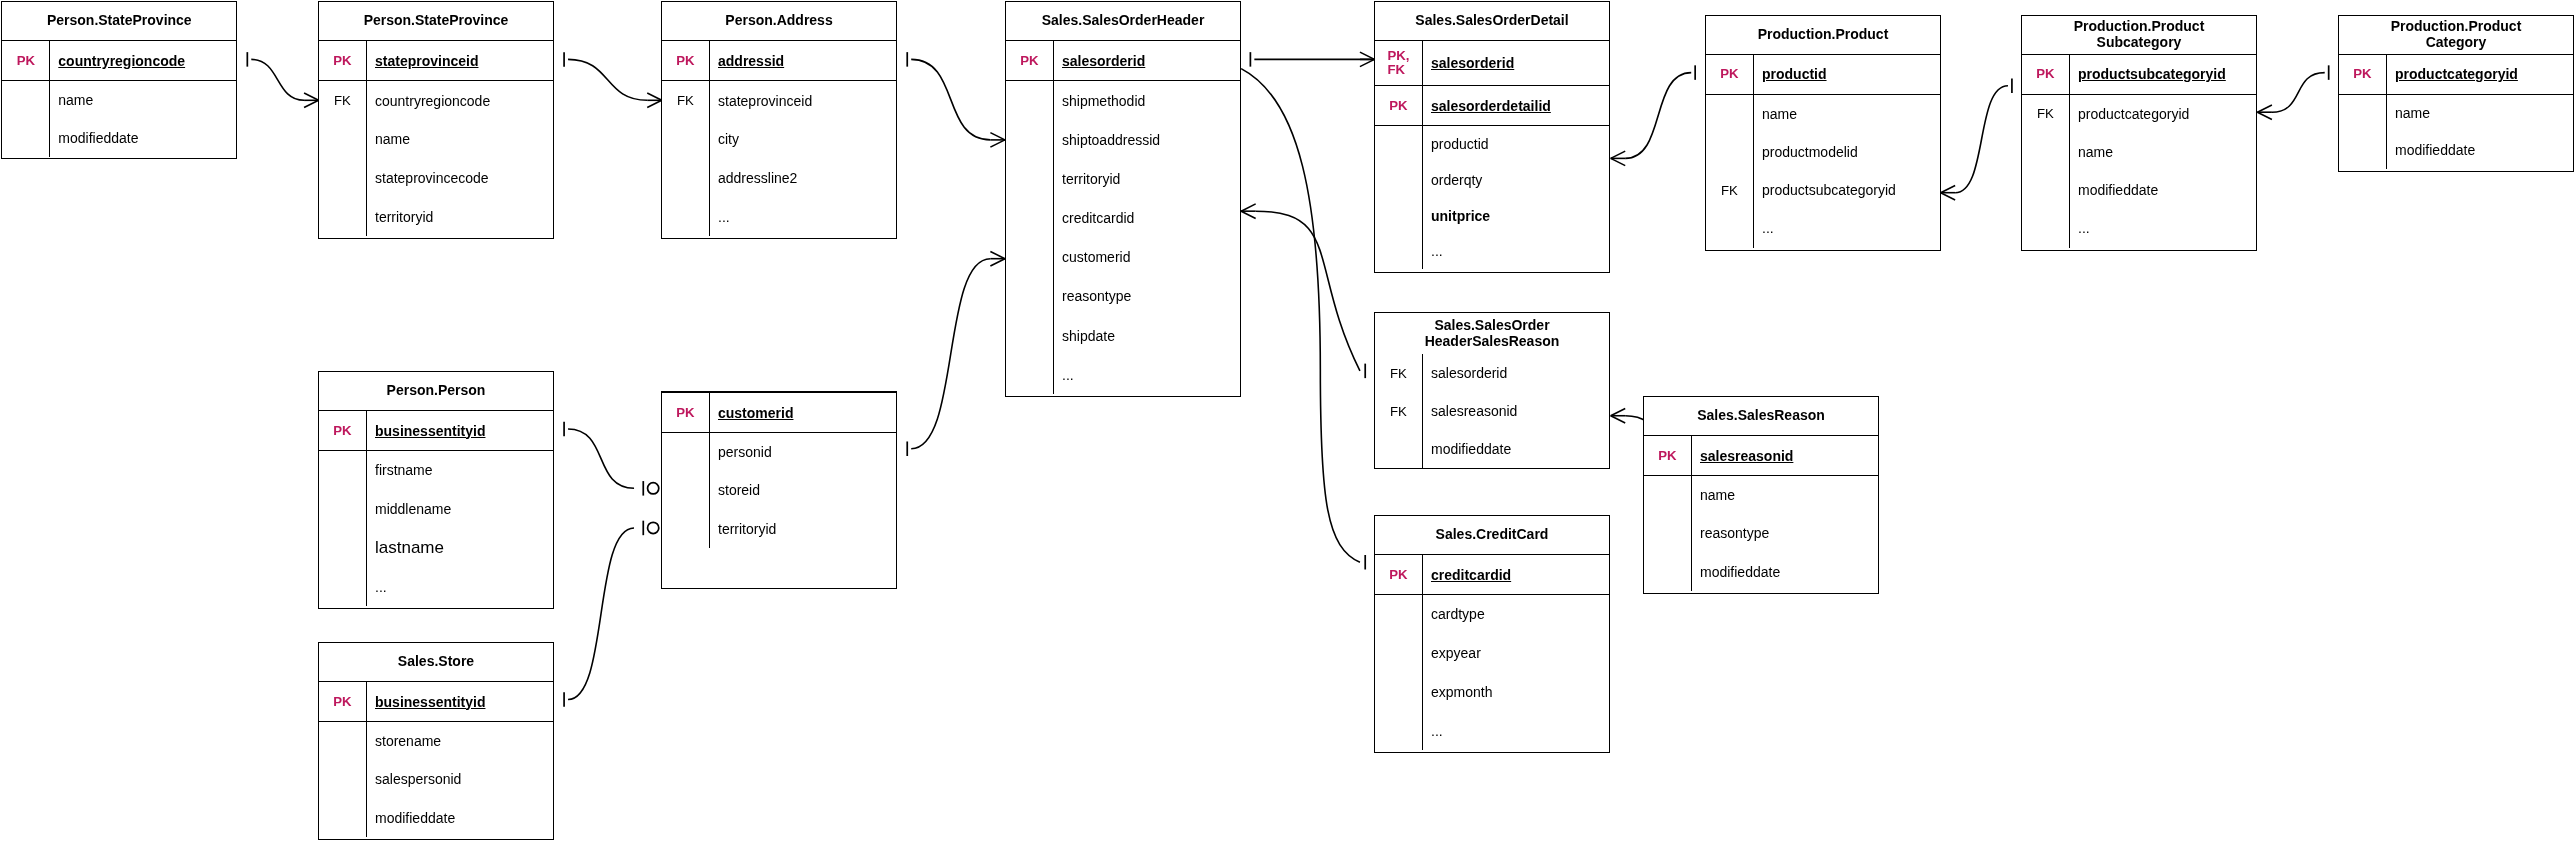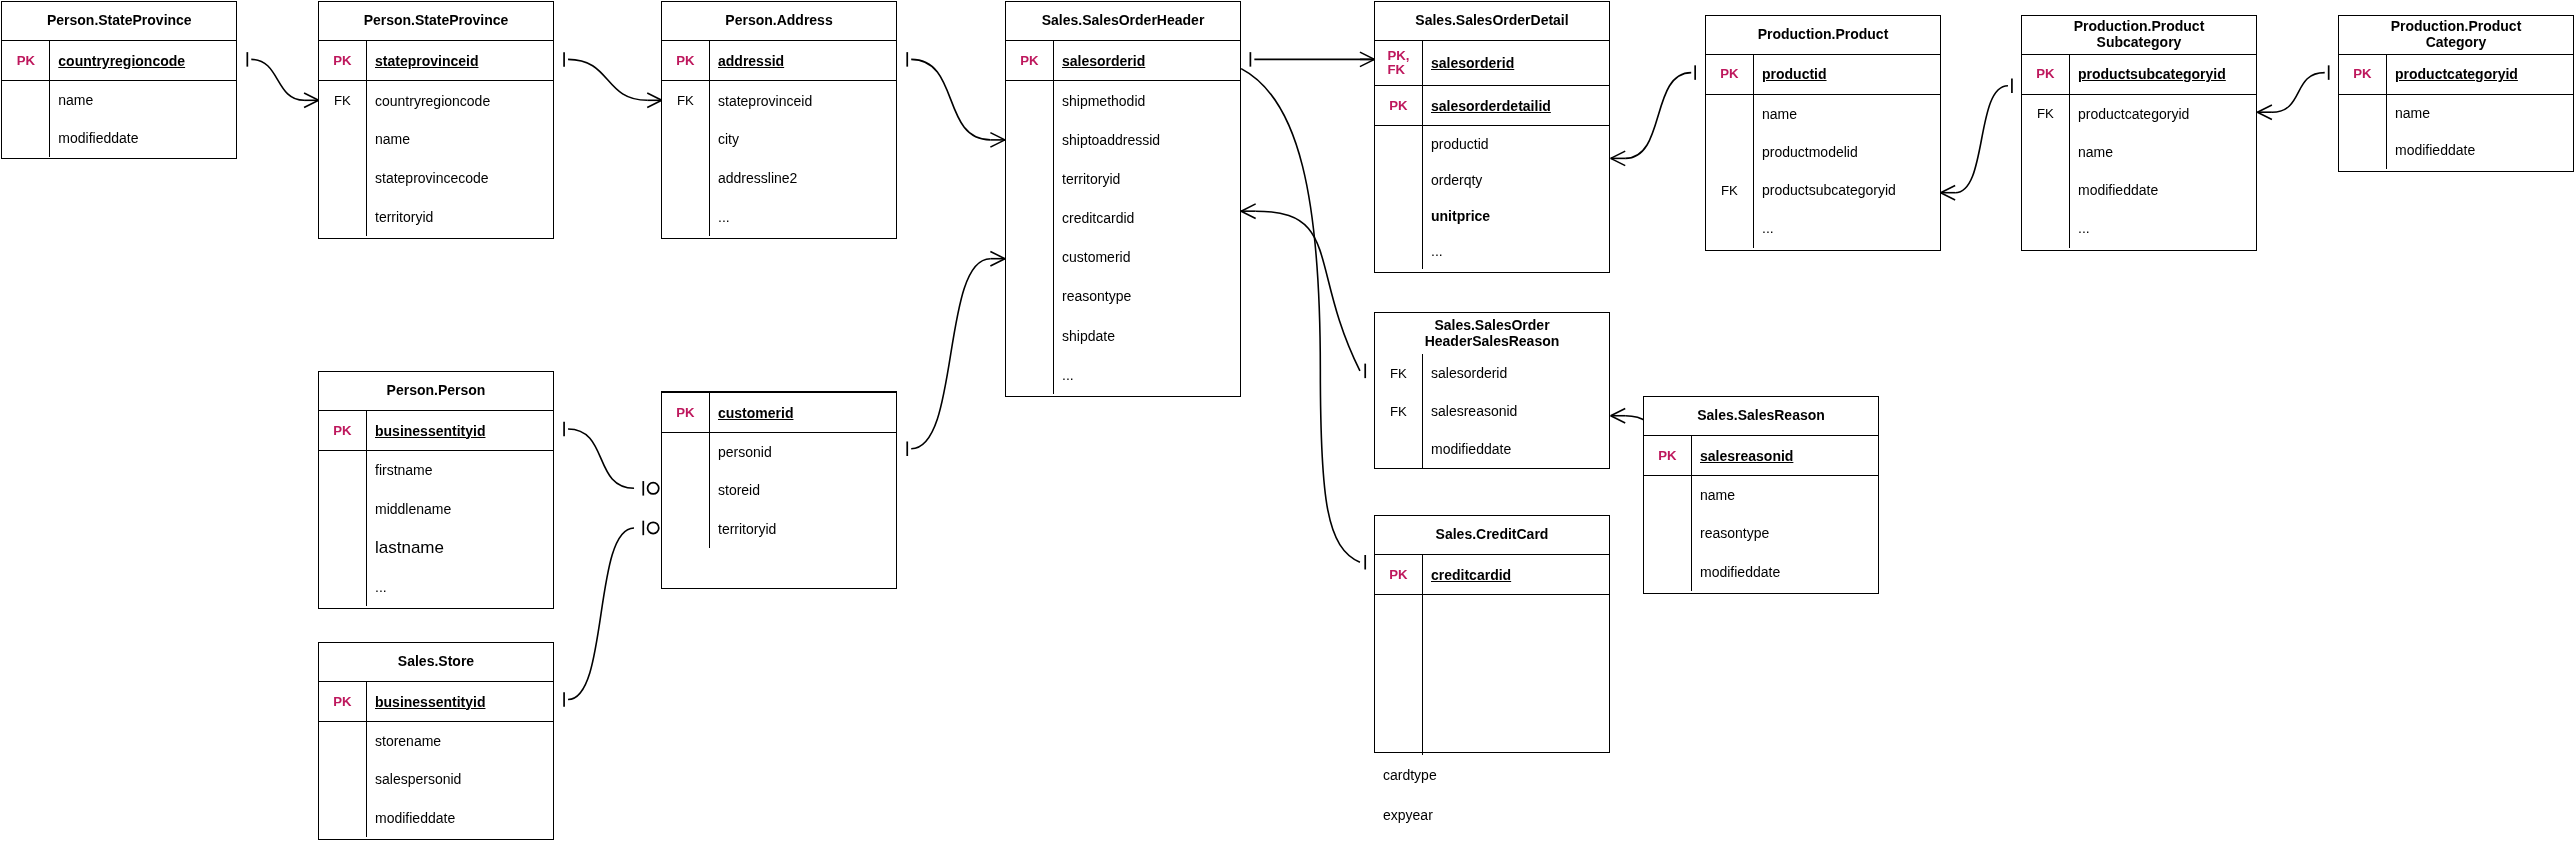--- a/index.html
+++ b/index.html
@@ -392,21 +392,21 @@
         </div>
       </div>
       <div class="entity" style="left: 1374px; top: 515px; width: 236px; height: 238px;">
         <div class="ent-title" style="height: 38px; font-size: 14px;">Sales.CreditCard</div>
         <div class="row" style="height: 40px;">
           <div class="keycell" style="width: 48px; font-size: 13.2px;">PK</div>
           <div class="namecell">
             <span class="pkname" style="font-size: 14px;">creditcardid</span>
           </div>
         </div>
-        <div class="attrgroup" style="height: 156px; flex-direction: column;">
+        <div class="attrgroup" style="height: 156px;">
           <div class="attr-keycol" style="width: 48px;">
             <div class="attr-keyline" style="height: 40px; font-size: 13.2px;"></div>
             <div class="attr-keyline" style="height: 40px; font-size: 13.2px;"></div>
             <div class="attr-keyline" style="height: 40px; font-size: 13.2px;"></div>
             <div class="attr-keyline" style="height: 40px; font-size: 13.2px;"></div>
           </div>
           <div class="attr-namecol">
             <div class="attr-line" style="height: 40px; font-size: 14px;">cardtype</div>
             <div class="attr-line" style="height: 40px; font-size: 14px;">expyear</div>
             <div class="attr-line" style="height: 40px; font-size: 14px;">expmonth</div>

